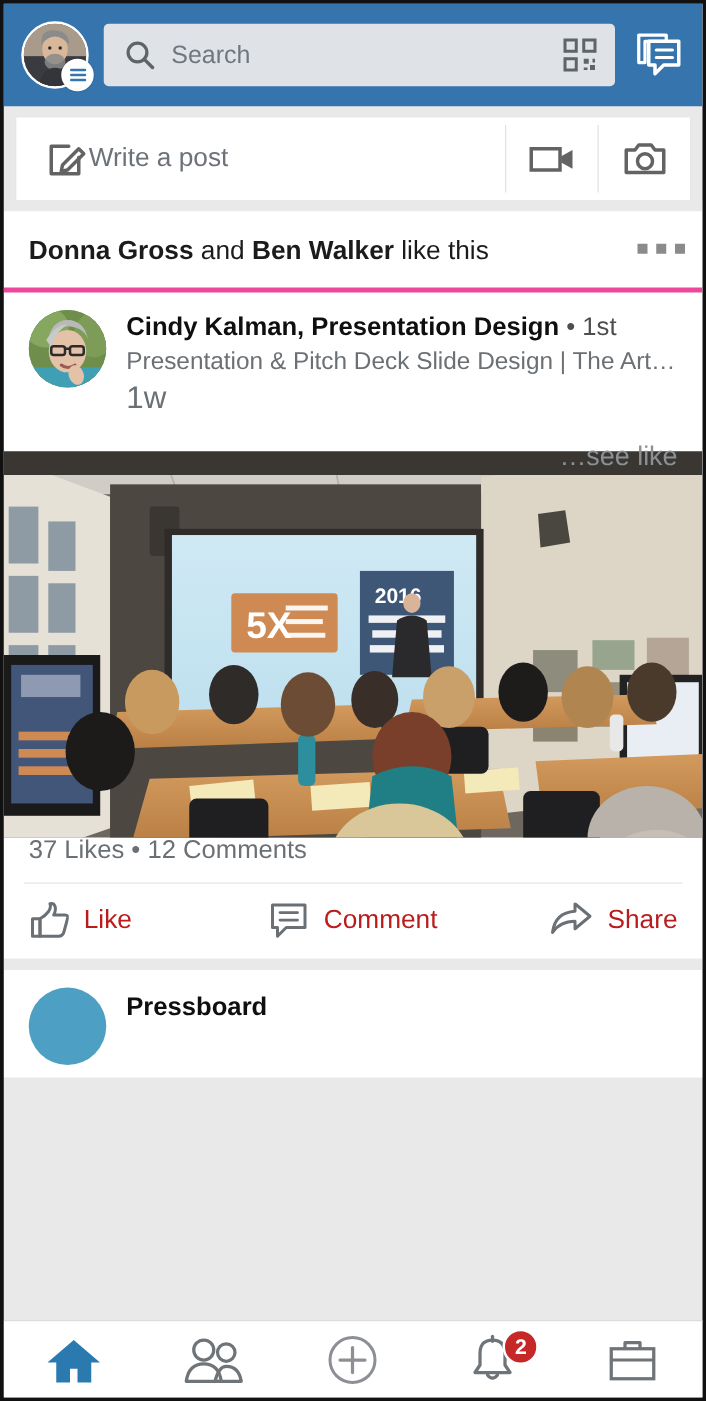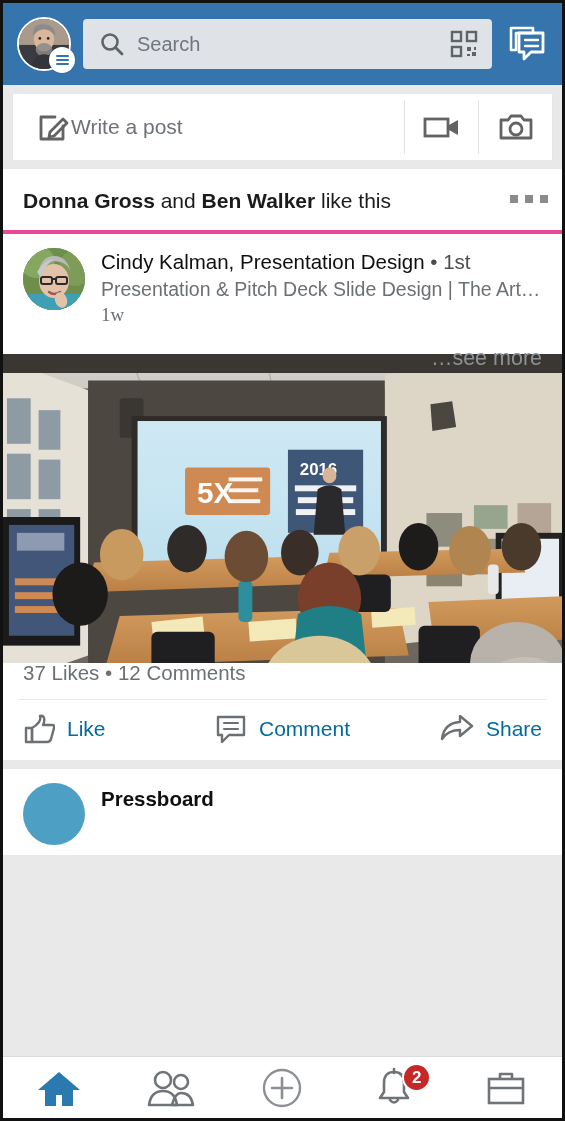--- a/index.html
+++ b/index.html
@@ -98,27 +98,27 @@
 
   
   .post-head { display:flex; padding:14px 16px 4px 20px; gap:16px; }
   .pavatar {
     width:62px; height:62px; border-radius:50%; overflow:hidden; flex:none;
     background:#6a8f4e;
   }
   .pavatar svg { display:block; width:100%; height:100%; }
   .pmeta { flex:1; min-width:0; padding-top:1px; }
   .pname { font-size:20.5px; color:#0f0f0f; line-height:1.25; }
-  .pname b { font-weight:normal; }
+  .pname b { font-weight:bold; }
   .pname .deg { color:#4d4d4d; font-weight:normal; }
   .ptitle {
     font-size:19.5px; color:#6b7075; line-height:1.3; margin-top:2px;
     white-space:nowrap; overflow:hidden; text-overflow:ellipsis;
   }
-  .ptime { font-size:19px; color:#6b7075; margin-top:2px;font-family:Liberation Serif, serif; }
+  .ptime { font-size:25px; color:#6b7075; margin-top:2px; }
 
   
   .pbody {
     font-size:21.5px; color:#1b1b1b; line-height:1.32;
     padding:14px 20px 10px 20px; position:relative;
   }
   .seemore { color:#8c9196; float:right; margin-left:10px; }
 
   
   .photo { width:100%; height:290px; display:block; background:#3a3632; }
@@ -126,21 +126,21 @@
 
   
   .stats { font-size:20.5px; color:#6b7075; padding:17px 20px 14px 20px; }
   .actions {
     display:flex; border-top:1px solid #e6e6e6;
     padding:14px 0 16px 0; margin:0 16px;
   }
   .act { flex:1; display:flex; align-items:center; justify-content:center; gap:12px; }
   .act:first-child { justify-content:flex-start; padding-left:4px; }
   .act:last-child { justify-content:flex-end; padding-right:4px; }
-  .act .lbl { font-size:21px; color:#0369a1; }
+  .act .lbl { font-size:21px; color:#b91c1c; }
 
   
   .proof2 {
     display:flex; align-items:flex-start; justify-content:space-between;
     padding:18px 14px 14px 20px; border-bottom:1px solid #ededed;
   }
   .proof2 .txt { font-size:21px; color:#1b1b1b; line-height:1.35; max-width:440px; }
   .post-head2 { display:flex; padding:14px 16px 10px 20px; gap:16px; align-items:flex-start; }
   .pavatar2 {
     width:62px; height:62px; border-radius:50%; flex:none; background:#4e9fc4;
@@ -288,21 +288,21 @@
           <div class="pname">
             <b>Cindy Kalman, Presentation Design</b>
             <span class="deg">• 1st</span>
           </div>
           <div class="ptitle">Presentation &amp; Pitch Deck Slide Design | The Art…</div>
           <div class="ptime">1w</div>
         </div>
       </div>
 
       <div class="pbody">
-        <span class="seemore">…see more</span>
+        <span class="seemore">…see like</span>
       </div>
 
       <div class="photo">
         <svg viewBox="0 0 565 382" preserveAspectRatio="xMidYMid slice">
           <defs>
             <linearGradient id="scr" x1="0" y1="0" x2="0" y2="1">
               <stop offset="0" stop-color="#cfe9f4"></stop>
                 <stop offset="1" stop-color="#bfe0ef"></stop>
             </linearGradient>
             <linearGradient id="tbl" x1="0" y1="0" x2="0" y2="1">

